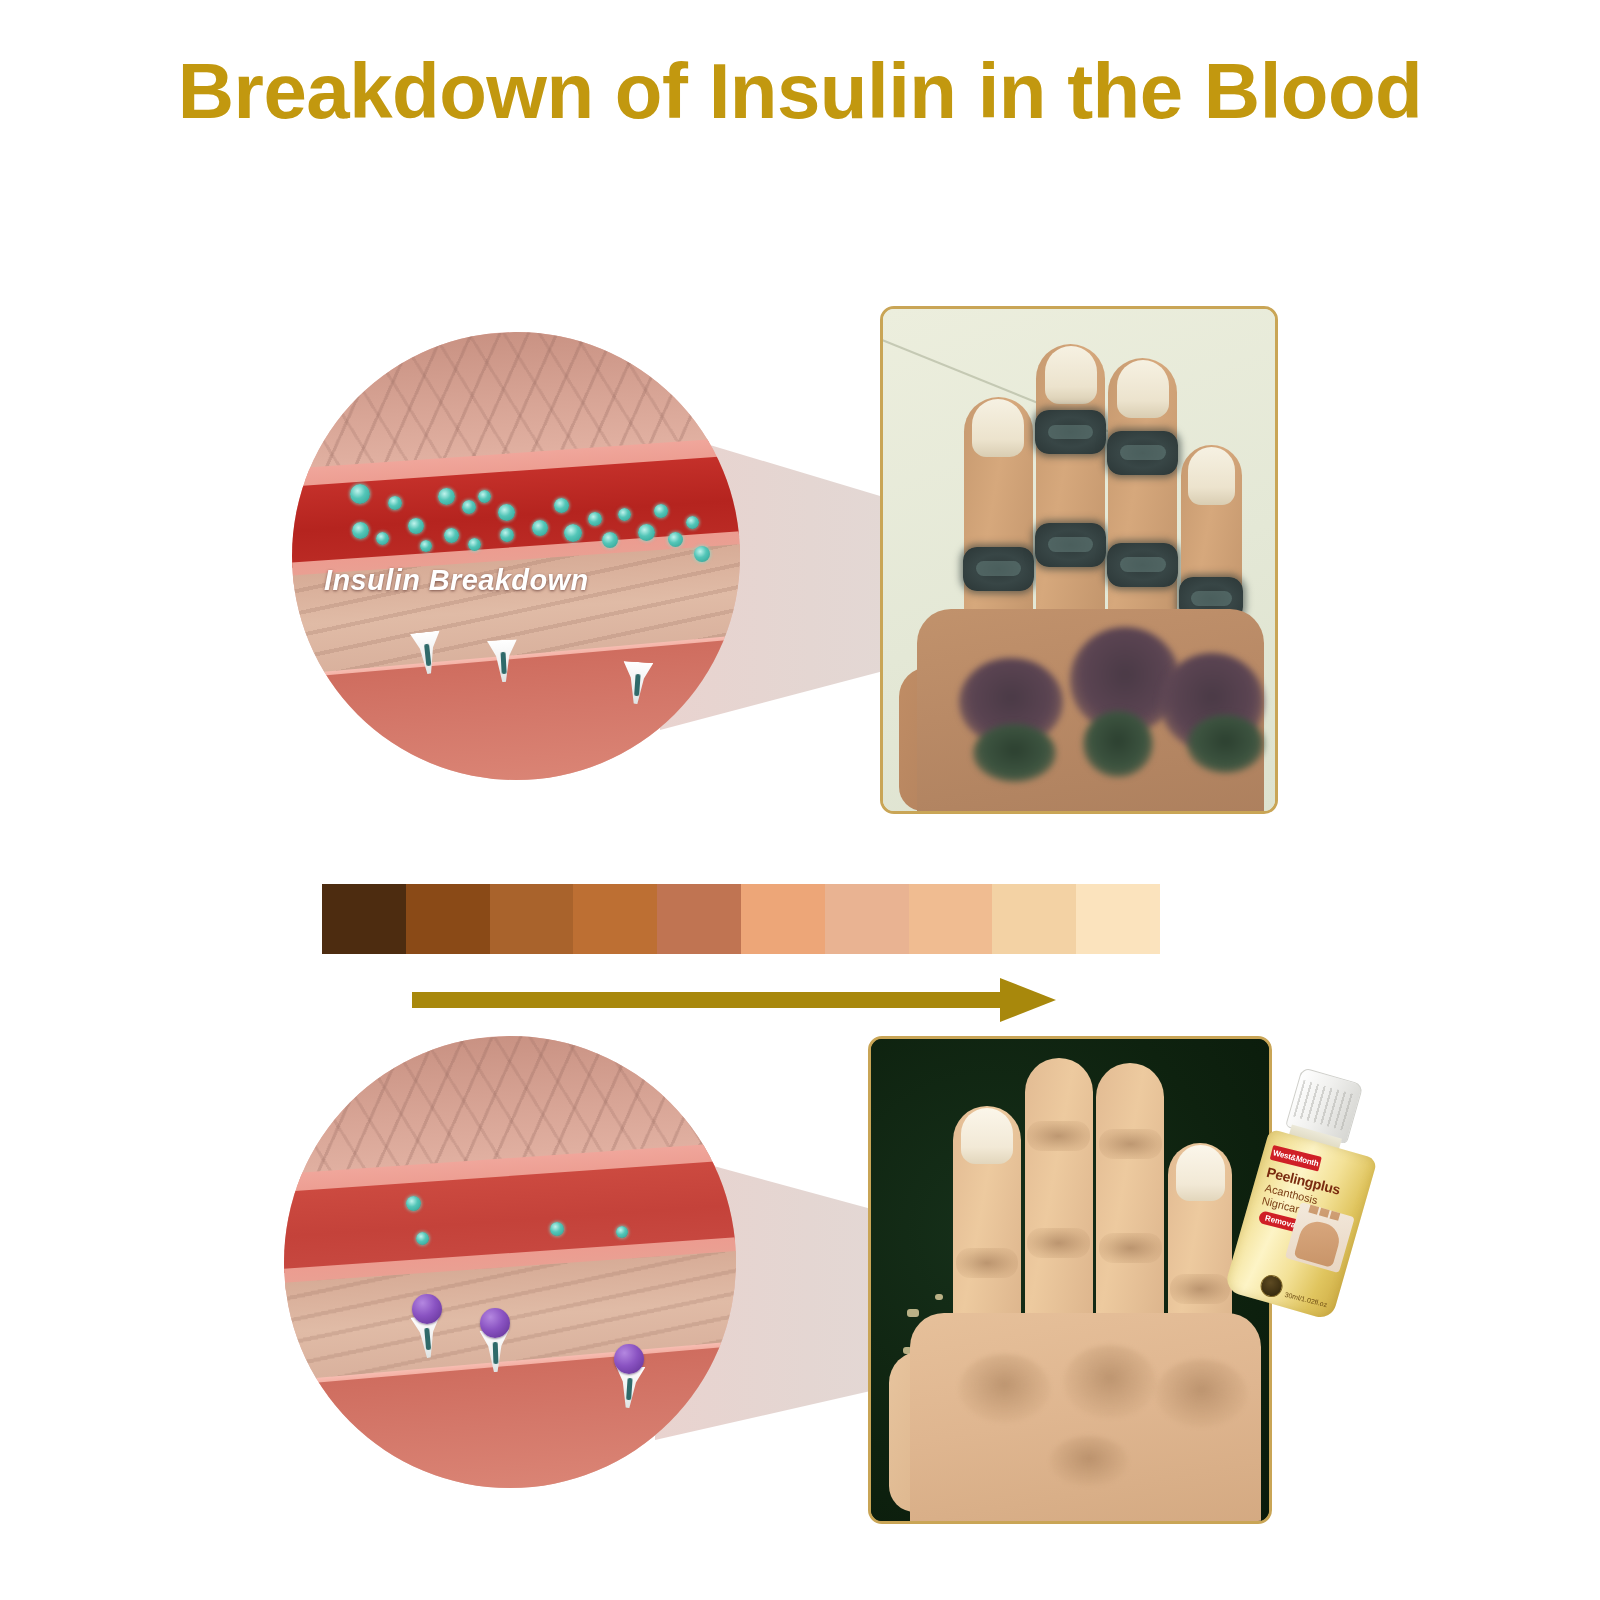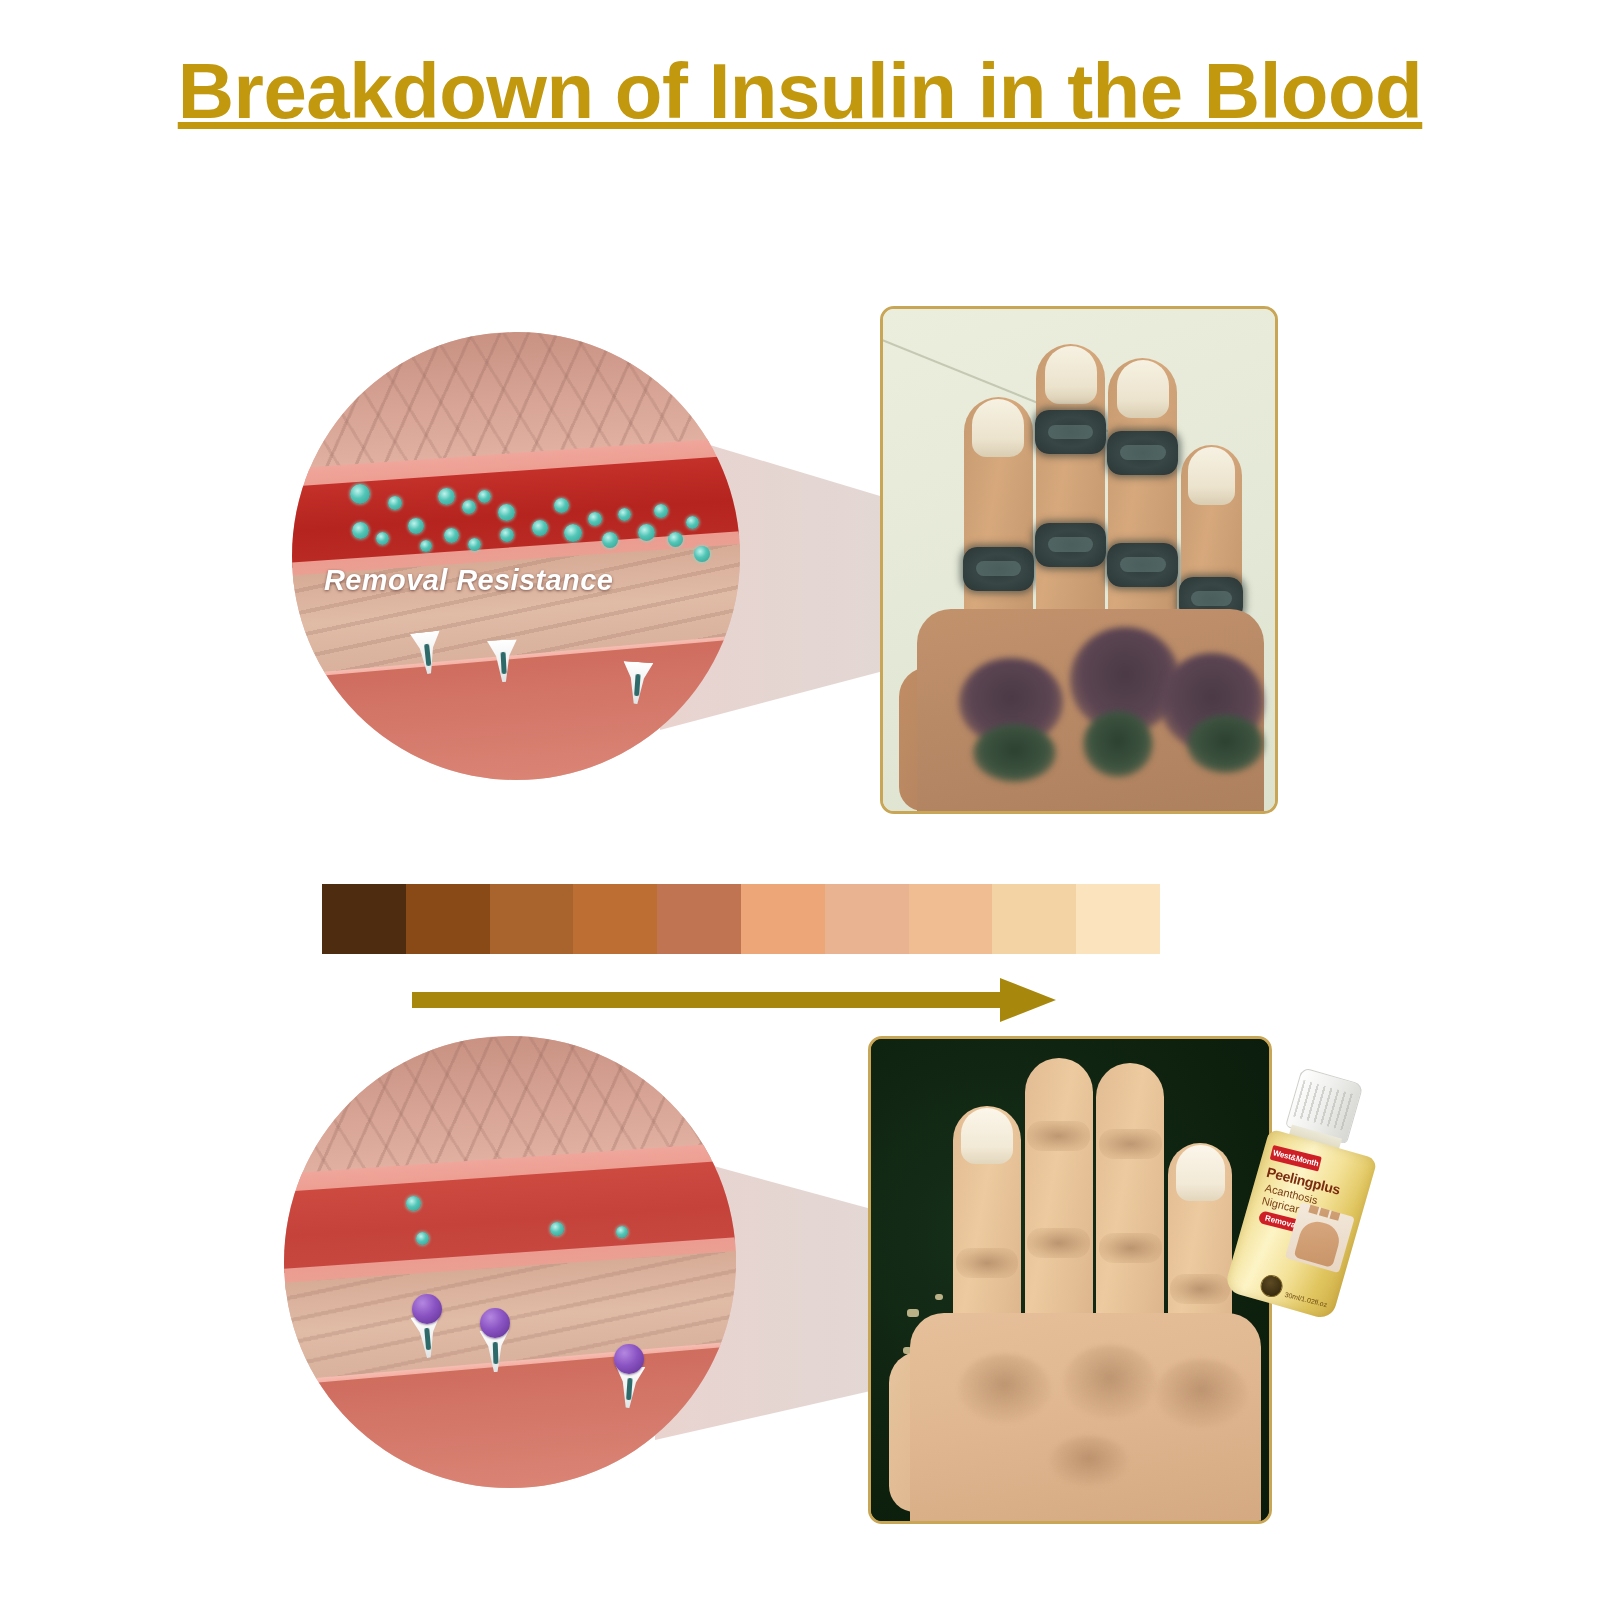--- a/index.html
+++ b/index.html
@@ -393,21 +393,21 @@
   
   .z1 { z-index: 1; }
   .z2 { z-index: 2; }
   .z3 { z-index: 3; }
 </style>
 </head>
 <body>
 
 <div id="page">
 
-  <div class="title" style="color: rgb(194, 152, 15); text-decoration: underline;">Breakdown of Insulin in the Blood</div>
+  <div class="title" style="color: rgb(194, 152, 15);">Breakdown of Insulin in the Blood</div>
 
 
   <div class="connector connector-top z1"></div>
 
   <div class="circle-illo circle-top z2">
     <div class="layer tissue-top"></div>
     <div class="layer vessel-wall-top"></div>
     <div class="layer vessel-lumen"></div>
     <div class="layer vessel-wall-bot"></div>
     <div class="layer tissue-mid"></div>
@@ -432,21 +432,21 @@
     <div class="insulin" style="left:296px; top:180px; width:14px; height:14px;"></div>
     <div class="insulin" style="left:310px; top:200px; width:16px; height:16px;"></div>
     <div class="insulin" style="left:326px; top:176px; width:13px; height:13px;"></div>
     <div class="insulin" style="left:346px; top:192px; width:17px; height:17px;"></div>
     <div class="insulin" style="left:362px; top:172px; width:14px; height:14px;"></div>
     <div class="insulin" style="left:376px; top:200px; width:15px; height:15px;"></div>
     <div class="insulin" style="left:394px; top:184px; width:13px; height:13px;"></div>
     <div class="insulin" style="left:402px; top:214px; width:16px; height:16px;"></div>
     <div class="insulin" style="left:128px; top:208px; width:12px; height:12px;"></div>
 
-    <div class="insulin-label">Removal Resistance</div>
+    <div class="insulin-label">Insulin Breakdown</div>
 
     <div class="receptor" style="left:120px; top:300px; transform: rotate(-6deg);">
       <span class="slit"></span>
     </div>
     <div class="receptor" style="left:196px; top:308px; transform: rotate(-3deg);">
       <span class="slit"></span>
     </div>
     <div class="receptor" style="left:330px; top:330px; transform: rotate(4deg);">
       <span class="slit"></span>
     </div>

